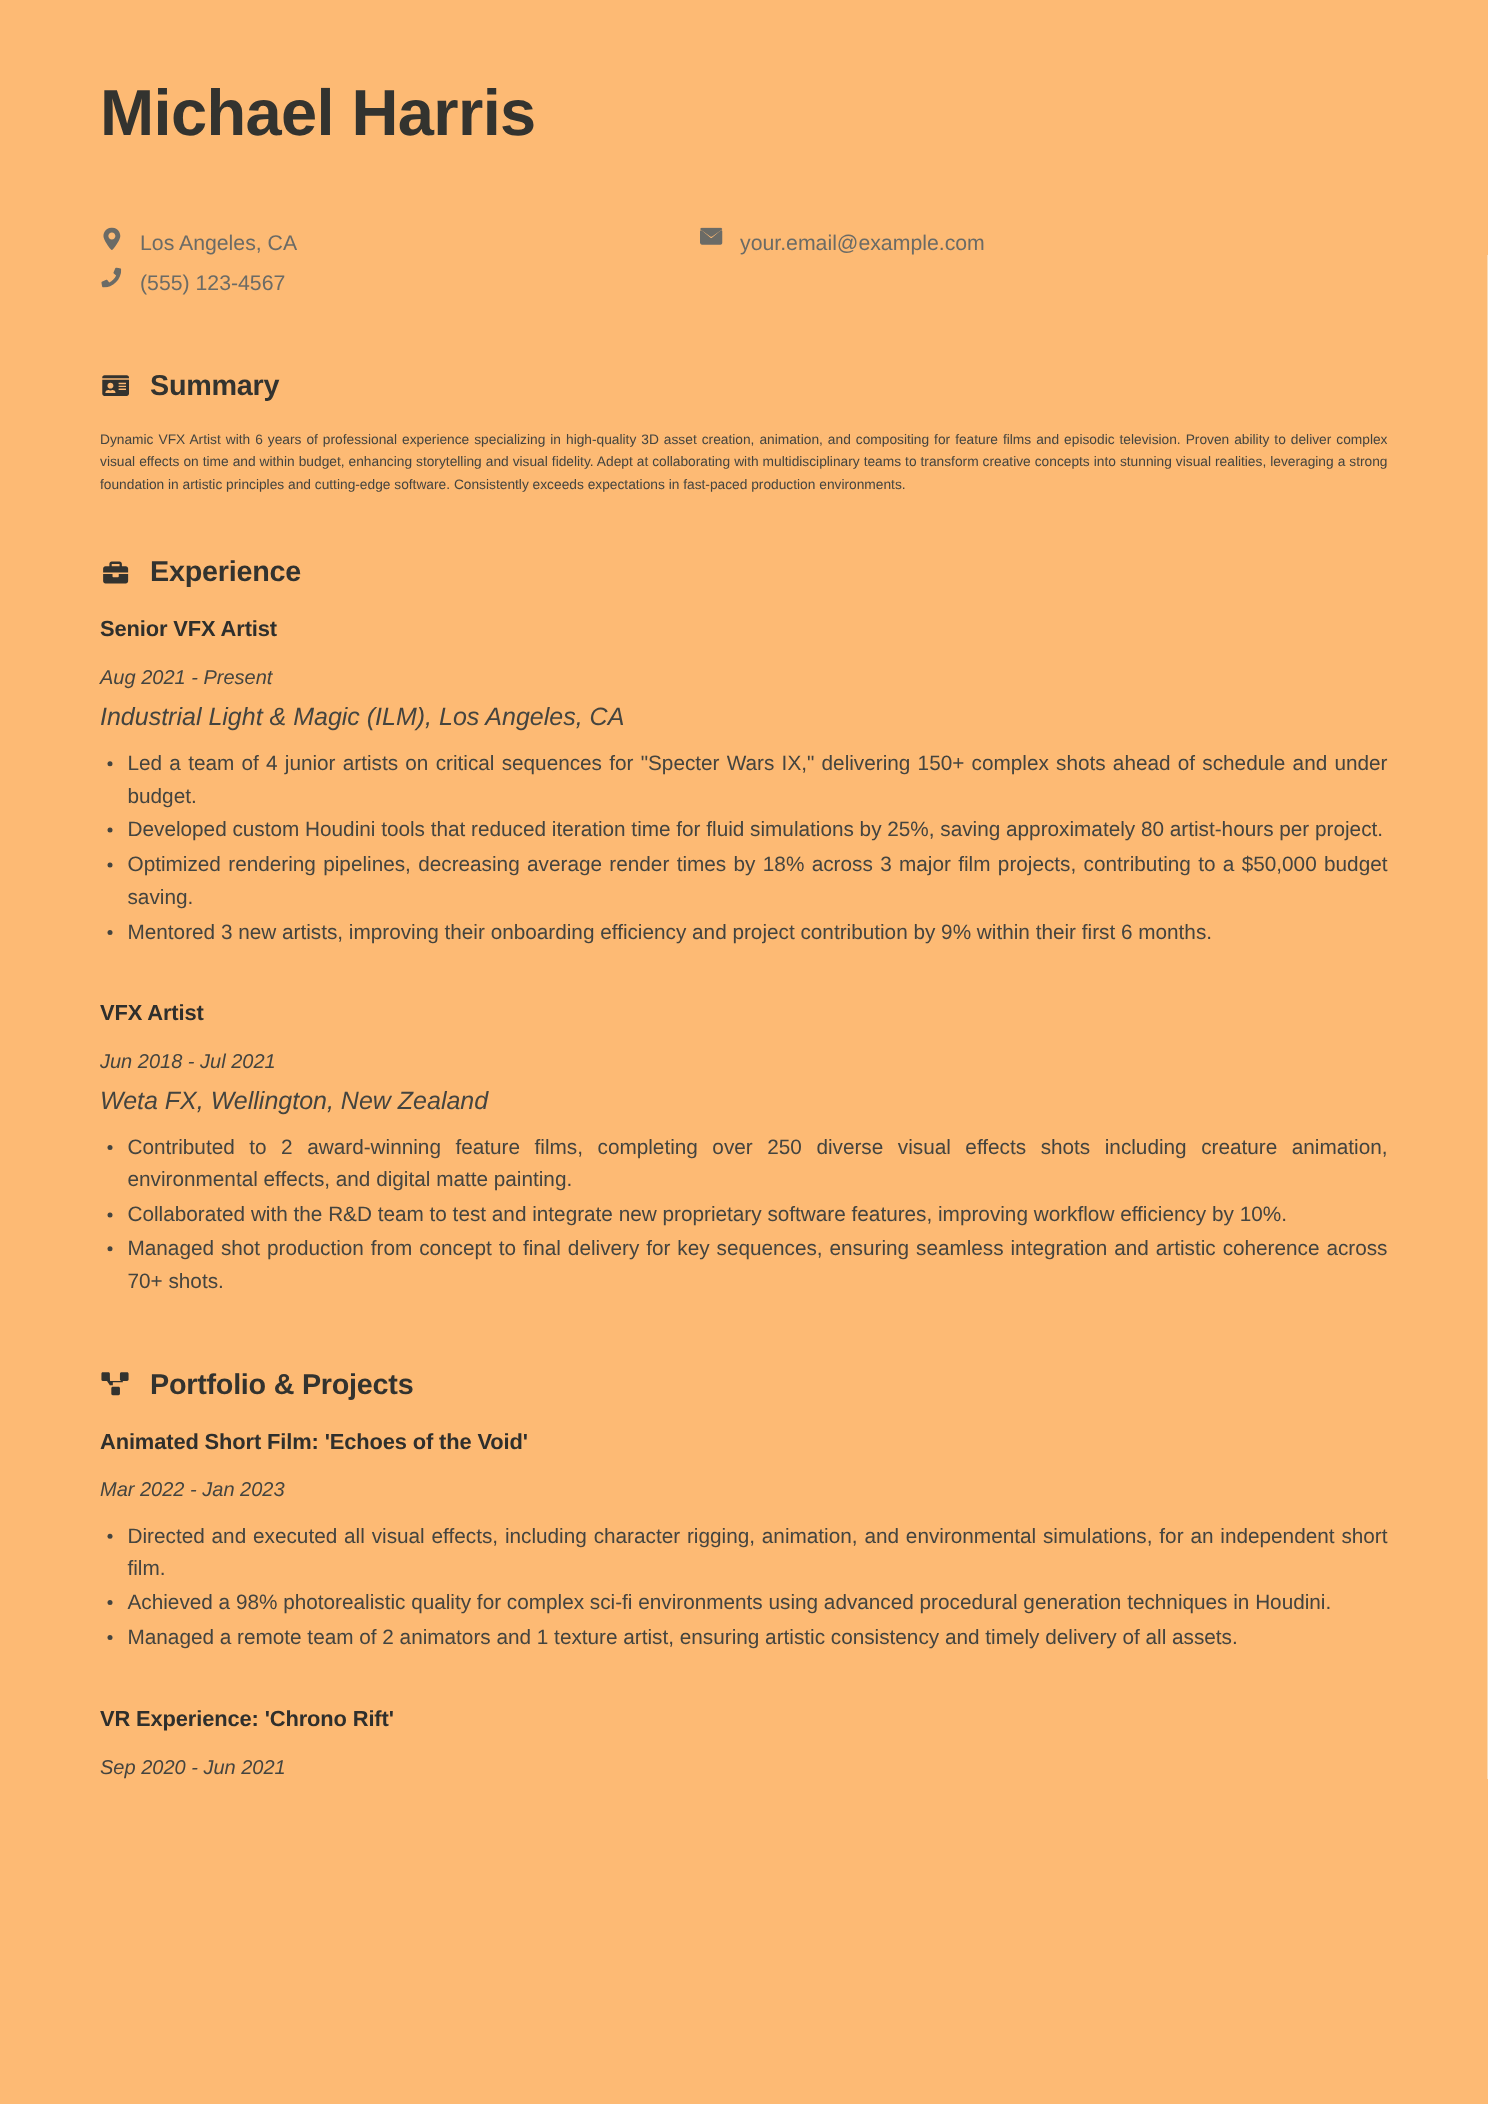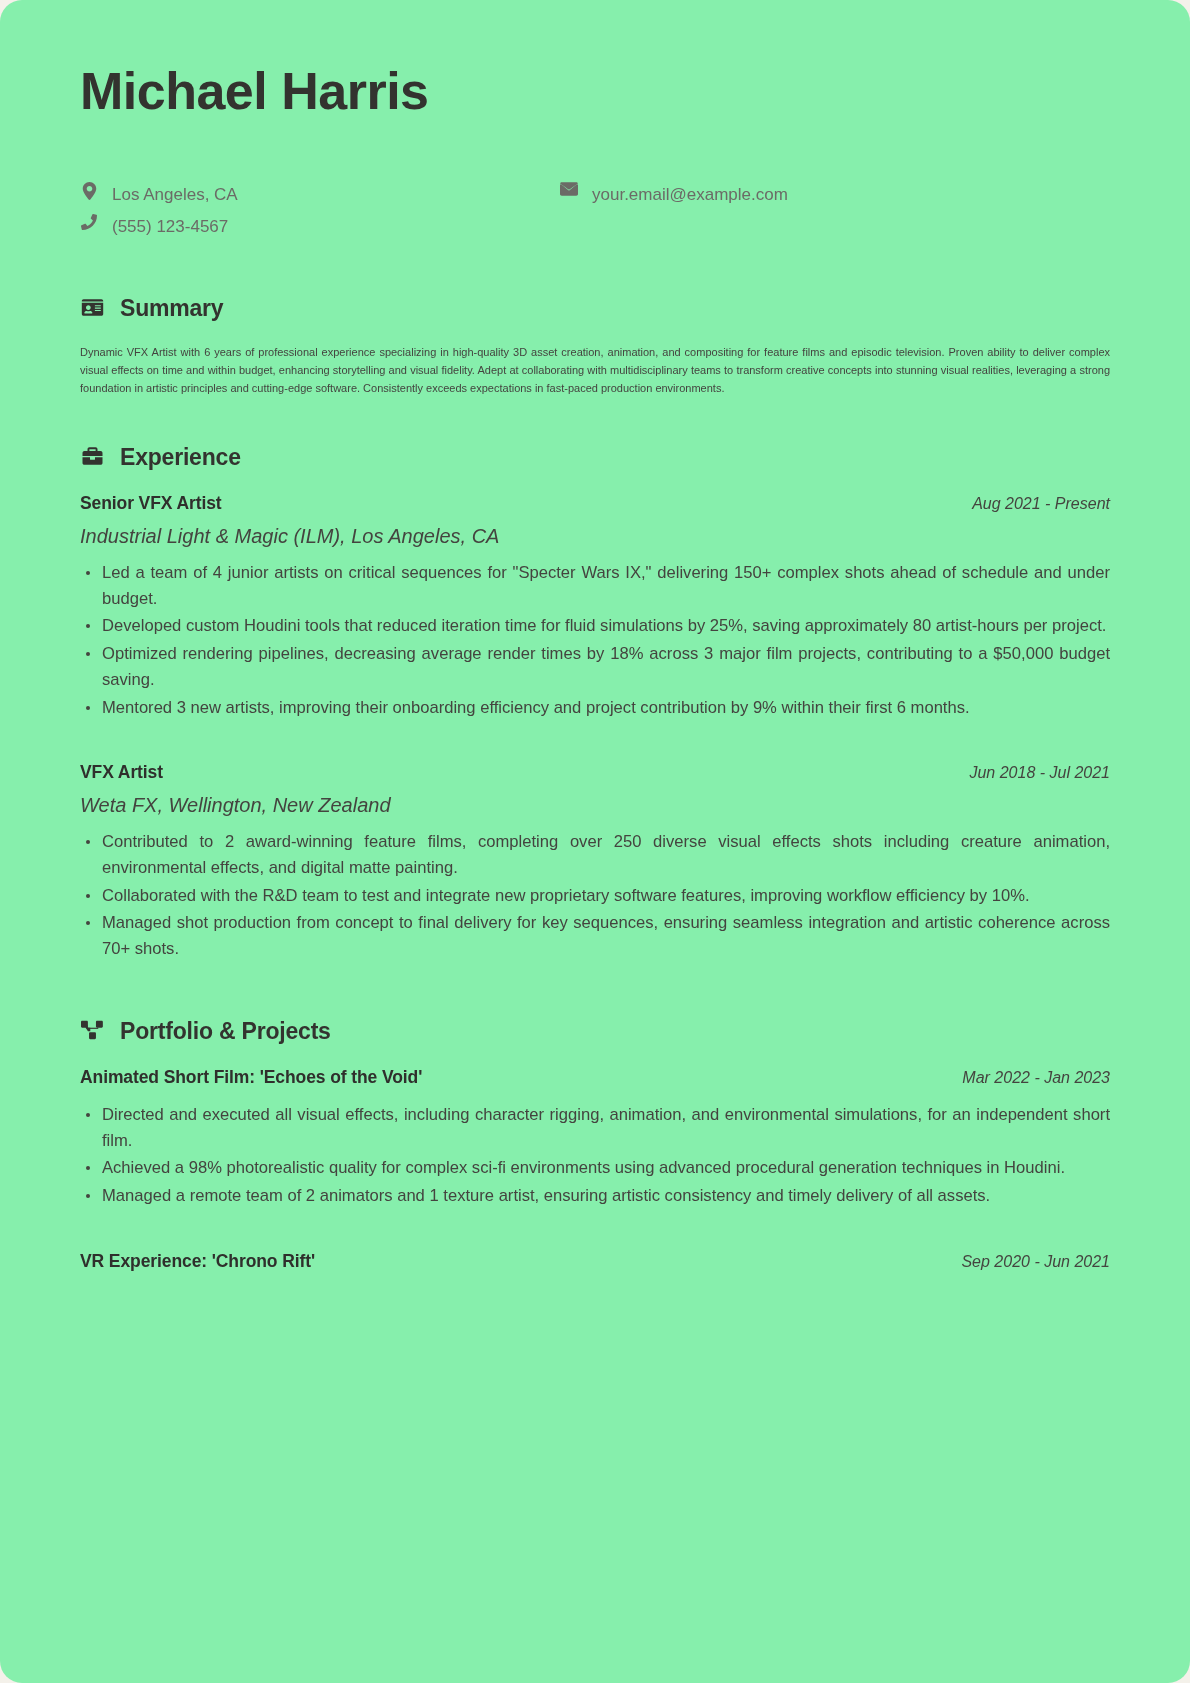--- a/index.html
+++ b/index.html
@@ -12,24 +12,23 @@
 
   body {
     font-family: "Liberation Sans", sans-serif;
     color: #3a3a38;
     -webkit-font-smoothing: antialiased;
   }
 
   .page {
     width: 1190px;
     min-height: 1683px;
-    background: #86efac;
+    background: #fdba74;
     padding: 62px 80px 40px 80px;
     position: relative;
-    border-radius: 22px;
   }
 
   
   .name {
     font-size: 52px;
     font-weight: 700;
     letter-spacing: -0.5px;
     color: #33332f;
     line-height: 1.12;
     margin-bottom: 62px;
@@ -62,21 +61,21 @@
     justify-content: center;
     color: #6b6b66;
   }
   .contact-ico svg { display: block; }
 
   
   .section { margin-bottom: 6px; }
 
   .sec-head {
     display: flex;
-    align-items: flex-start;
+    align-items: center;
     gap: 16px;
     margin-bottom: 22px;
   }
   .sec-ico {
     width: 24px;
     height: 24px;
     display: flex;
     align-items: center;
     justify-content: center;
     color: #33332f;
@@ -100,20 +99,21 @@
   }
 
   
   .entry { margin-bottom: 12px; }
 
   .entry-top {
     display: flex;
     justify-content: space-between;
     align-items: baseline;
     gap: 20px;
+    flex-direction: column;
   }
   .entry-title {
     font-size: 17.5px;
     font-weight: 700;
     color: #2f2f2c;
     letter-spacing: -0.1px;
   }
   .entry-date {
     font-size: 16px;
     font-style: italic;

